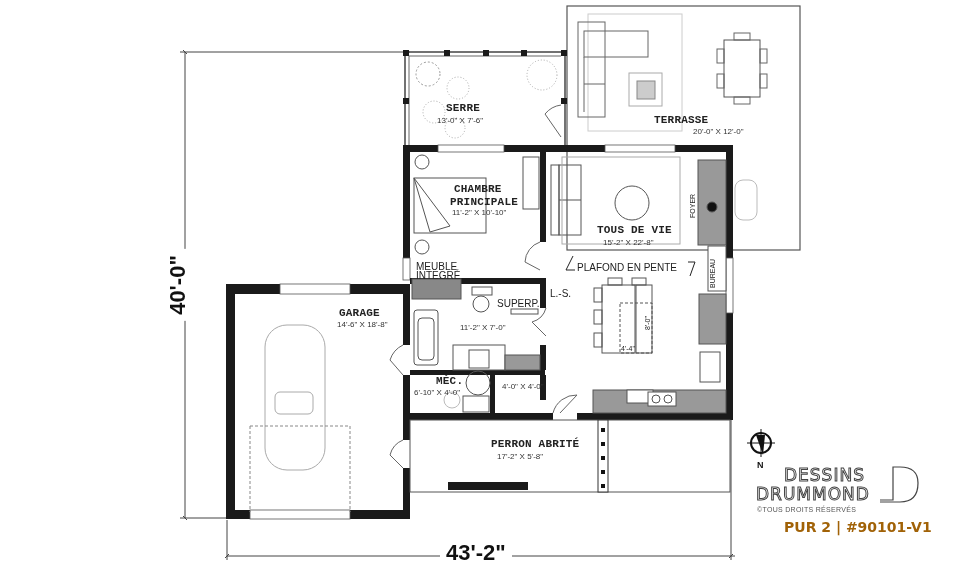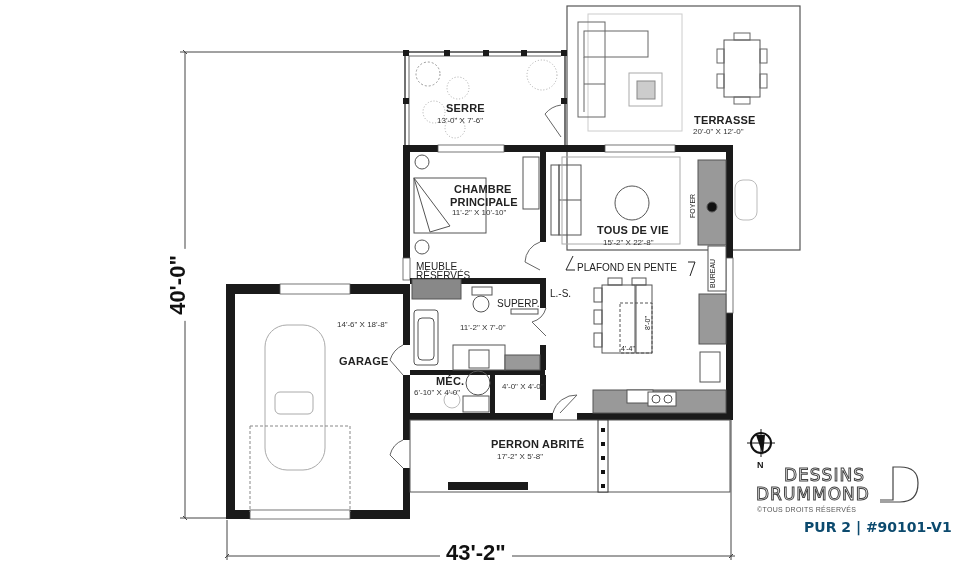--- a/index.html
+++ b/index.html
@@ -1,26 +1,26 @@
 <!DOCTYPE html>
 <html><head>
   <meta charset="utf-8">
   <style>
     html, body { margin: 0; padding: 0; background: #ffffff; }
     body { width: 960px; height: 569px; position: relative; overflow: hidden; font-family: "Liberation Sans", sans-serif; }
     svg { position: absolute; left: 0; top: 0; }
-    .room-name { position: absolute; font-weight: bold; color: #222; font-size: 11px; text-align: right; white-space: nowrap; letter-spacing: 0.2px; }
+    .room-name { position: absolute; font-weight: bold; color: #222; font-size: 11px; text-align: right; white-space: nowrap; letter-spacing: 0.2px; font-family: Liberation Mono, monospace; }
     .room-dim { position: absolute; color: #333; font-size: 8px; text-align: center; white-space: nowrap; }
     .small-label { position: absolute; color: #222; font-size: 10px; white-space: nowrap; }
     .vert-label { position: absolute; color: #222; font-size: 7px; white-space: nowrap; transform: rotate(-90deg); transform-origin: left top; }
     .dim-total { position: absolute; font-weight: bold; font-size: 22px; color: #111; white-space: nowrap; background: #fff; padding: 0 6px; }
     .dim-total.vertical { transform: rotate(-90deg); transform-origin: center; }
     .brand { position: absolute; color: #fff; -webkit-text-stroke: 1px #444; font-size: 17px; letter-spacing: 1px; white-space: nowrap; font-family: "DejaVu Sans", sans-serif; }
     .copyright { position: absolute; font-size: 7px; color: #555; white-space: nowrap; letter-spacing: 0.3px; }
-    .plan-id { position: absolute; font-weight: bold; font-size: 14px; color: #0c4a6e; white-space: nowrap; font-family: "DejaVu Sans", sans-serif; margin-left: 20px; }
+    .plan-id { position: absolute; font-weight: bold; font-size: 14px; color: #a16207; white-space: nowrap; font-family: "DejaVu Sans", sans-serif; }
     .north-label { position: absolute; font-weight: bold; font-size: 9px; color: #111; }
   </style>
 </head>
 <body>
 
 <svg width="960" height="569" viewBox="0 0 960 569">
 
   <g stroke="#444" stroke-width="1" fill="none">
     <line x1="185" y1="52" x2="185" y2="518"></line>
     <line x1="180" y1="52" x2="410" y2="52"></line>
@@ -198,45 +198,45 @@
   </g>
 
   <g fill="none" stroke="#444" stroke-width="1.2">
     <path d="M 880 500 L 893 500 L 893 467 L 900 467 Q 918 467 918 483 Q 918 502 900 502 L 880 502"></path>
   </g>
 </svg>
 
 <div class="room-name" style="left:446px;top:102px;">SERRE</div>
 <div class="room-dim" style="left:437px;top:116px;">13'-0" X 7'-6"</div>
 
-<div class="room-name" style="left:694px;top:114px;">TERRASSE</div>
+<div class="room-name" style="left:654px;top:114px;">TERRASSE</div>
 <div class="room-dim" style="left:693px;top:127px;">20'-0" X 12'-0"</div>
 
 <div class="room-name" style="left:454px;top:183px;">CHAMBRE</div>
 <div class="room-name" style="left:450px;top:196px;">PRINCIPALE</div>
 <div class="room-dim" style="left:452px;top:208px;">11'-2" X 10'-10"</div>
 
 <div class="room-name" style="left:597px;top:224px;">TOUS DE VIE</div>
 <div class="room-dim" style="left:603px;top:238px;">15'-2" X 22'-8"</div>
 
-<div class="room-name" style="left:339px;top:307px;margin-top:48px;">GARAGE</div>
+<div class="room-name" style="left:339px;top:307px;">GARAGE</div>
 <div class="room-dim" style="left:337px;top:320px;">14'-6" X 18'-8"</div>
 
 <div class="room-dim" style="left:460px;top:323px;">11'-2" X 7'-0"</div>
 
 <div class="room-name" style="left:428px;top:375px;margin-left:8px;">MÉC.</div>
 <div class="room-dim" style="left:414px;top:388px;">6'-10" X 4'-0"</div>
 
 <div class="room-dim" style="left:502px;top:382px;">4'-0" X 4'-0"</div>
 
 <div class="room-name" style="left:475px;top:438px;padding-left:16px;">PERRON ABRITÉ</div>
 <div class="room-dim" style="left:497px;top:452px;">17'-2" X 5'-8"</div>
 
 <div class="small-label" style="left:416px;top:261px;">MEUBLE</div>
-<div class="small-label" style="left:416px;top:270px;">RÉSERVÉS</div>
+<div class="small-label" style="left:416px;top:270px;">INTEGRÉ</div>
 <div class="small-label" style="left:505px;top:288px;padding-left:45px;">L.-S.</div>
 <div class="small-label" style="left:497px;top:298px;text-align:center;">SUPERP.</div>
 <div class="small-label" style="left:577px;top:262px;">PLAFOND EN PENTE</div>
 <div class="vert-label" style="left:689px;top:218px;">FOYER</div>
 <div class="vert-label" style="left:709px;top:288px;">BUREAU</div>
 <div class="vert-label" style="left:644px;top:330px;">8'-0"</div>
 <div class="small-label" style="left:621px;top:345px;font-size:7px;">4'-4"</div>
 
 <div class="dim-total" style="left:440px;top:540px;">43'-2"</div>
 <div class="dim-total vertical" style="left:142px;top:272px;">40'-0"</div>

